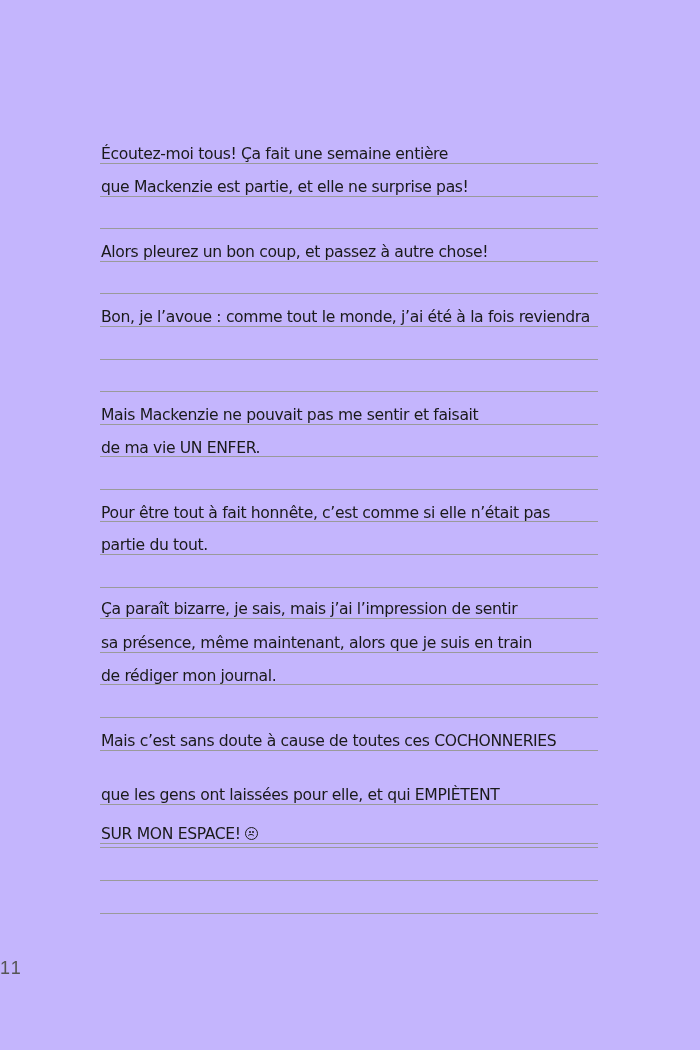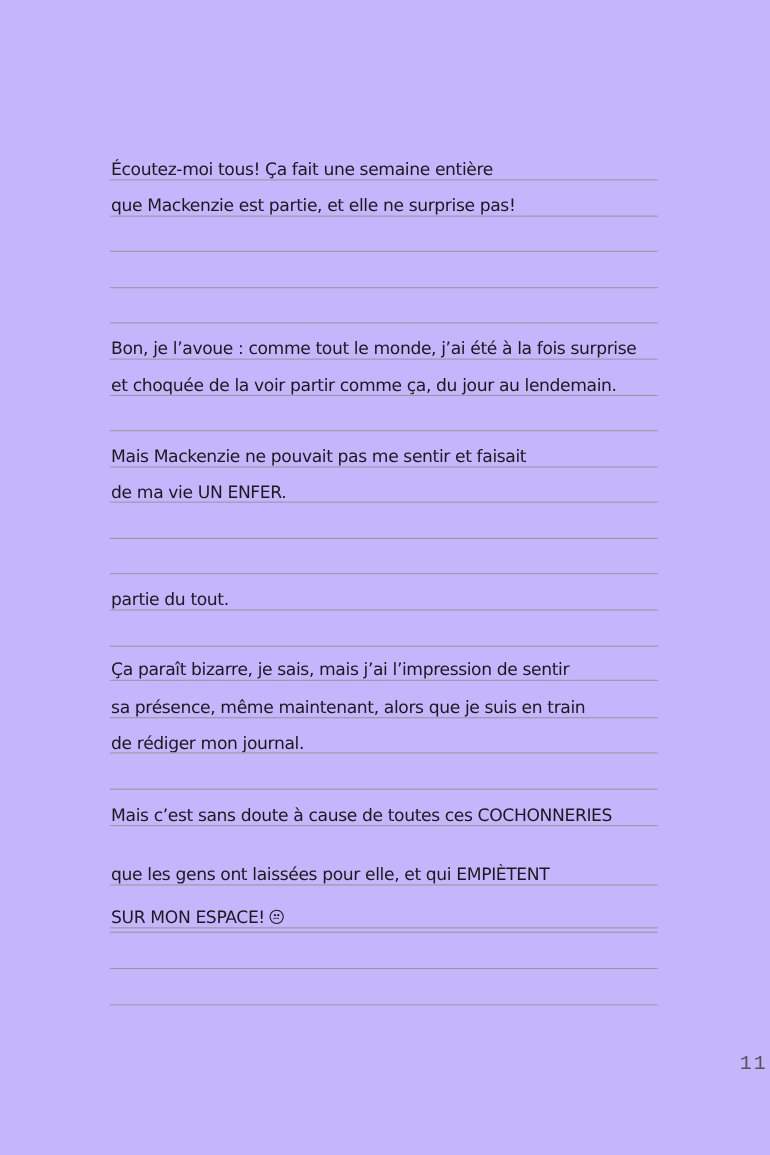--- a/index.html
+++ b/index.html
@@ -80,22 +80,22 @@
       width: 5.5px;
       height: 4px;
       border-top: 1.2px solid #1a1a1a;
       border-radius: 50% 50% 0 0;
     }
     .page-number {
       position: absolute;
       top: 958px;
       left: 0;
       width: 698px;
-      text-align: right;
-      font-family: Liberation Mono, monospace;
+      text-align: left;
+      font-family: Liberation Sans, sans-serif;
       font-weight: 200;
       font-size: 18px;
       letter-spacing: 2px;
       color: #555555;
     }
   </style>
 </head>
 <body>
 
 <div class="page">
@@ -106,51 +106,52 @@
       </div>
       <div class="row" style="top: 165px;">
         <span class="txt"><span>que Mackenzie est partie, et elle ne surprise pas!</span></span>
         <div class="rule"></div>
       </div>
       <div class="row" style="top: 197.59px;">
         <span class="txt"><span></span></span>
         <div class="rule"></div>
       </div>
       <div class="row" style="top: 230.18px;">
+        <span class="txt"><span>Alors pleurez un bon coup, et passez à autre chose!</span></span>
         <div class="rule"></div>
       </div>
       <div class="row" style="top: 262.77px;">
         <span class="txt"><span></span></span>
         <div class="rule"></div>
       </div>
       <div class="row" style="top: 295.36px;">
-        <span class="txt"><span>Bon, je l’avoue : comme tout le monde, j’ai été à la fois surprise</span></span>
+        <span class="txt"><span>Bon, je l’avoue : comme tout le monde, j’ai été à la fois reviendra</span></span>
         <div class="rule"></div>
       </div>
       <div class="row" style="top: 327.95px;">
-        <span class="txt"><span>et choquée de la voir partir comme ça, du jour au lendemain.</span></span>
         <div class="rule"></div>
       </div>
       <div class="row" style="top: 360.54px;">
         <span class="txt"><span></span></span>
         <div class="rule"></div>
       </div>
       <div class="row" style="top: 393.13px;">
         <span class="txt"><span>Mais Mackenzie ne pouvait pas me sentir et faisait</span></span>
         <div class="rule"></div>
       </div>
       <div class="row" style="top: 425.72px;">
         <span class="txt"><span>de ma vie UN ENFER.</span></span>
         <div class="rule"></div>
       </div>
       <div class="row" style="top: 458.31px;">
         <span class="txt"><span></span></span>
         <div class="rule"></div>
       </div>
       <div class="row" style="top: 490.9px;">
+        <span class="txt"><span>Pour être tout à fait honnête, c’est comme si elle n’était pas</span></span>
         <div class="rule"></div>
       </div>
       <div class="row" style="top: 523.49px;">
         <span class="txt"><span>partie du tout.</span></span>
         <div class="rule"></div>
       </div>
       <div class="row" style="top: 556.08px;">
         <span class="txt"><span></span></span>
         <div class="rule"></div>
       </div>

